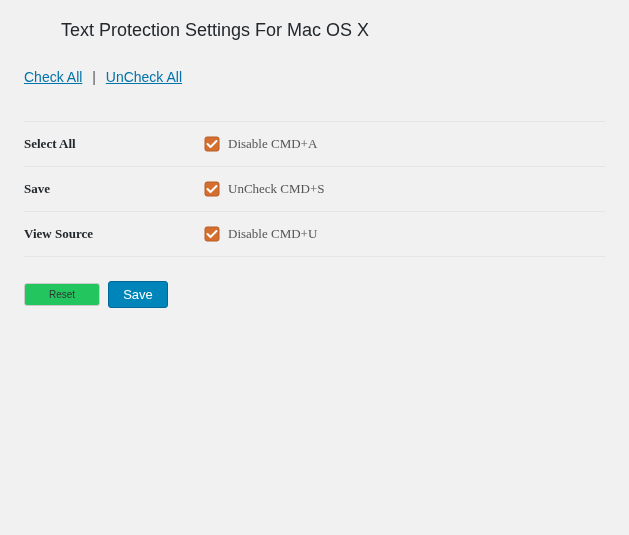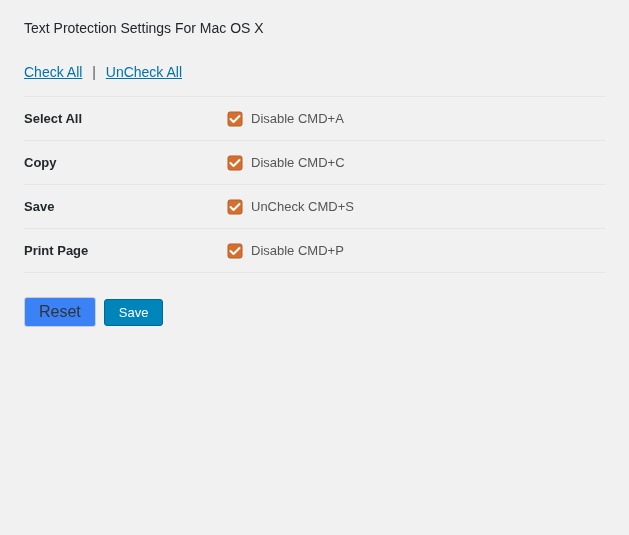--- a/index.html
+++ b/index.html
@@ -10,41 +10,43 @@
       font-size: 14px;
       min-height: 535px;
       width: 629px;
     }
     .page-container {
       background: #f1f1f1;
       padding: 20px 24px;
       min-height: 535px;
     }
     .page-title {
-      font-size: 14px;
+      font-size: 18px;
       font-weight: 400;
       color: #23282d;
       margin-bottom: 24px;
       padding-bottom: 4px;
+      margin-left: 37px;
     }
     .check-links {
-      margin-bottom: 16px;
+      margin-bottom: 36px;
     }
     .check-link {
       color: #0073aa;
       text-decoration: underline;
       cursor: pointer;
     }
     .separator {
       margin: 0 6px;
       color: #555;
     }
     .settings-table {
       width: 100%;
       border-collapse: collapse;
+      font-family: Liberation Serif, serif;
     }
     .settings-row {
       border-bottom: 1px solid #e5e5e5;
     }
     .settings-row:first-child {
       border-top: 1px solid #e5e5e5;
     }
     .label-cell {
       padding: 14px 8px 14px 0;
       font-weight: 600;
@@ -69,42 +71,41 @@
       font-size: 13px;
     }
     .footer-buttons {
       margin-top: 24px;
       display: flex;
       gap: 8px;
       align-items: center;
       padding-left: 0;
     }
     .btn-reset {
-      background: #3b82f6;
+      background: #22c55e;
       border: 1px solid #ccc;
       color: #333;
-      padding: 5px 14px;
+      padding: 5px 24px;
       cursor: pointer;
-      font-size: 16px;
+      font-size: 10px;
       border-radius: 3px;
     }
     .btn-save {
       background: #0085ba;
       border: 1px solid #006799;
       color: #fff;
       padding: 5px 14px;
       cursor: pointer;
       font-size: 13px;
       border-radius: 3px;
     }
     .control-inner {
       display: flex;
       align-items: center;
       gap: 8px;
-      margin-left: 23px;
     }
   </style>
 </head>
 <body>
 
 <div class="page-container">
   <h1 class="page-title">Text Protection Settings For Mac OS X</h1>
 
   <div class="check-links">
     <a class="check-link">Check All</a>
@@ -122,58 +123,44 @@
       <svg viewBox="0 0 16 16" xmlns="http://www.w3.org/2000/svg">
         <rect x="1" y="1" width="14" height="14" rx="2" ry="2" fill="#d46f30" stroke="#b85e25" stroke-width="1"></rect>
         <polyline points="3.5,8 6.5,11 12.5,5" fill="none" stroke="white" stroke-width="2" stroke-linecap="round" stroke-linejoin="round"></polyline>
       </svg>
               </span>
               <span class="disable-label">Disable CMD+A</span>
             </div>
           </td>
         </tr>
         <tr class="settings-row">
-          <td class="label-cell">Copy</td>
-          <td>
-            <div class="control-inner">
-              <span class="checkbox-icon">
-      <svg viewBox="0 0 16 16" xmlns="http://www.w3.org/2000/svg">
-        <rect x="1" y="1" width="14" height="14" rx="2" ry="2" fill="#d46f30" stroke="#b85e25" stroke-width="1"></rect>
-        <polyline points="3.5,8 6.5,11 12.5,5" fill="none" stroke="white" stroke-width="2" stroke-linecap="round" stroke-linejoin="round"></polyline>
-      </svg>
-              </span>
-              <span class="disable-label">Disable CMD+C</span>
-            </div>
-          </td>
-        </tr>
-        <tr class="settings-row">
           <td class="label-cell">Save</td>
           <td>
             <div class="control-inner">
               <span class="checkbox-icon">
       <svg viewBox="0 0 16 16" xmlns="http://www.w3.org/2000/svg">
         <rect x="1" y="1" width="14" height="14" rx="2" ry="2" fill="#d46f30" stroke="#b85e25" stroke-width="1"></rect>
         <polyline points="3.5,8 6.5,11 12.5,5" fill="none" stroke="white" stroke-width="2" stroke-linecap="round" stroke-linejoin="round"></polyline>
       </svg>
               </span>
               <span class="disable-label">UnCheck CMD+S</span>
             </div>
           </td>
         </tr>
         <tr class="settings-row">
-          <td class="label-cell">Print Page</td>
+          <td class="label-cell">View Source</td>
           <td>
             <div class="control-inner">
               <span class="checkbox-icon">
       <svg viewBox="0 0 16 16" xmlns="http://www.w3.org/2000/svg">
         <rect x="1" y="1" width="14" height="14" rx="2" ry="2" fill="#d46f30" stroke="#b85e25" stroke-width="1"></rect>
         <polyline points="3.5,8 6.5,11 12.5,5" fill="none" stroke="white" stroke-width="2" stroke-linecap="round" stroke-linejoin="round"></polyline>
       </svg>
               </span>
-              <span class="disable-label">Disable CMD+P</span>
+              <span class="disable-label">Disable CMD+U</span>
             </div>
           </td>
         </tr>
       </tbody>
   </table>
 
   <div class="footer-buttons">
     <button class="btn-reset">Reset</button>
     <button class="btn-save">Save</button>
   </div>

